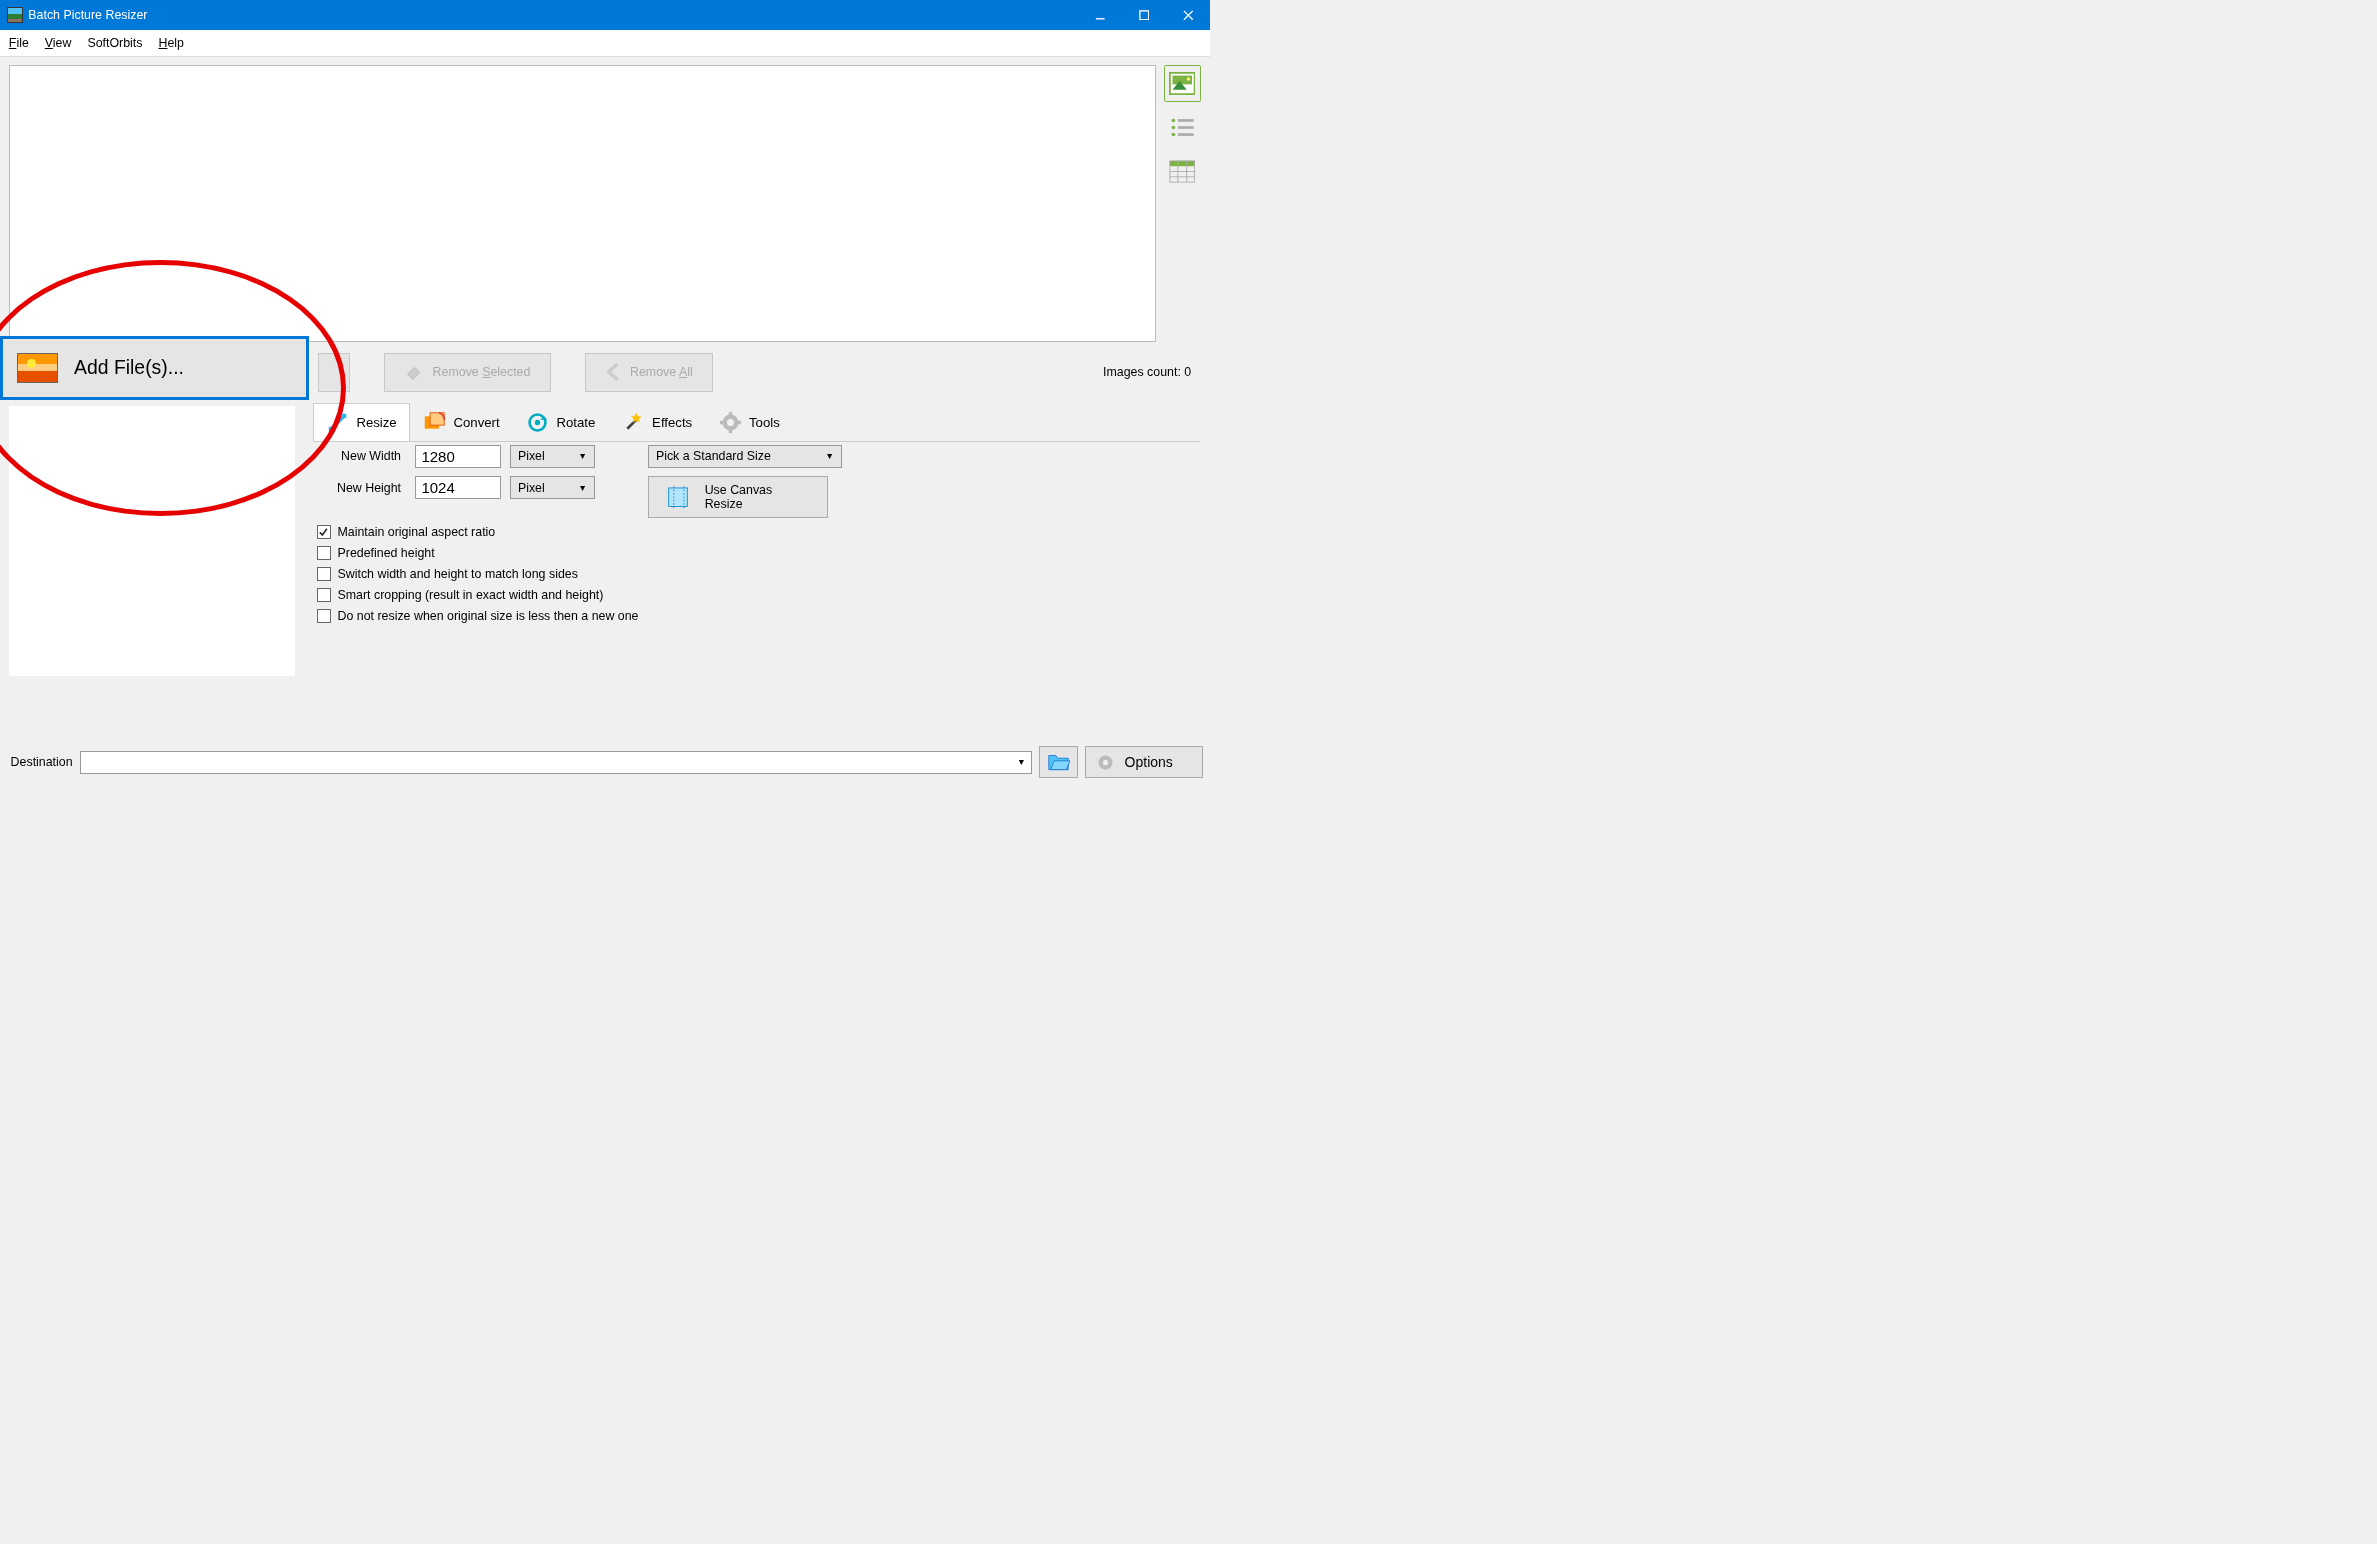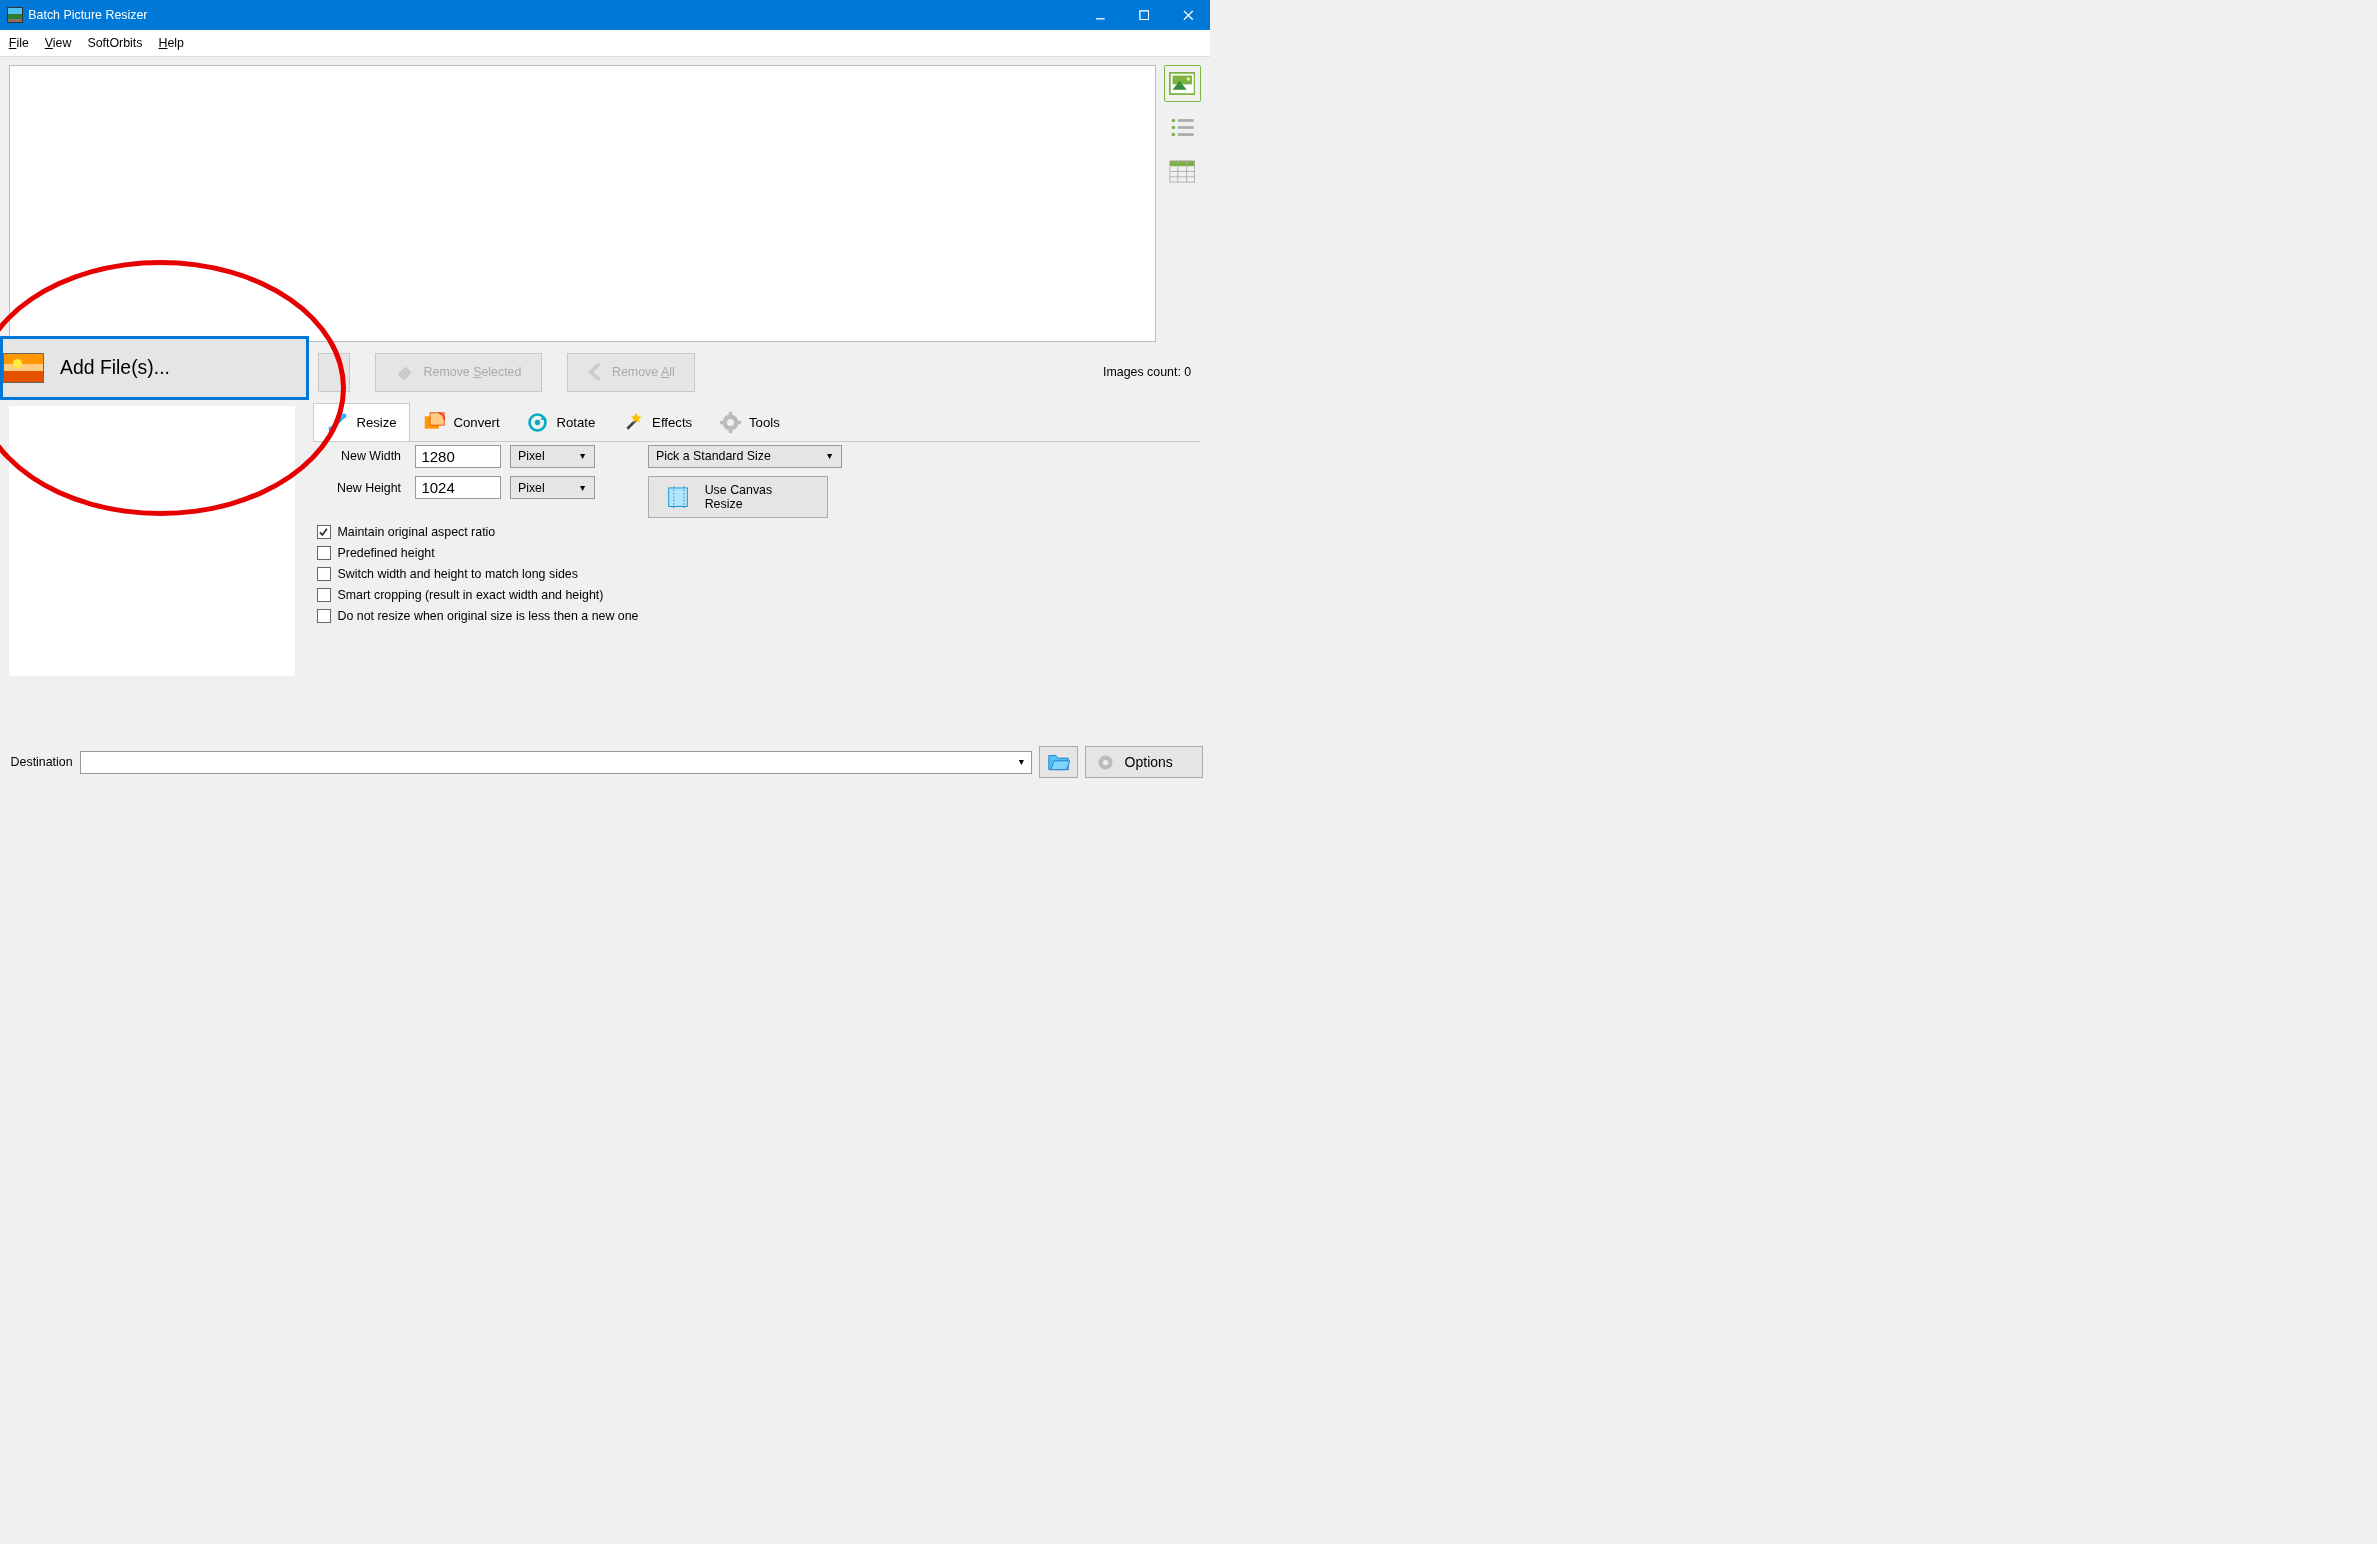--- a/index.html
+++ b/index.html
@@ -16,27 +16,27 @@
 .menubar .menu-item .underline { text-decoration: underline; }
 
 .main-area { position: relative; background: #f0f0f0; height: 626px; }
 
 .preview-pane { position: absolute; top: 8.8px; left: 8.8px; width: 1147px; height: 277px; background: #fff; border: 0.9px solid #bbb; }
 
 .right-toolbar { position: absolute; top: 8.8px; right: 5.3px; width: 41px; display: flex; flex-direction: column; gap: 7px; }
 .right-tool { width: 37px; height: 37px; display: flex; align-items: center; justify-content: center; cursor: pointer; border: 0.9px solid transparent; }
 .right-tool.active { border: 1.8px solid #7cb342; border-radius: 1.8px; }
 
-.toolbar-row { position: absolute; top: 296px; left: 8.8px; display: flex; gap: 25px; align-items: center; width: 1191px; }
+.toolbar-row { position: absolute; top: 296px; left: 8.8px; display: flex; gap: 34px; align-items: center; width: 1191px; }
 .btn { height: 39px; background: #e5e5e5; border: 0.9px solid #c8c8c8; display: flex; align-items: center; justify-content: center; gap: 8.8px; font-size: 12.4px; cursor: pointer; padding: 0 19.4px; }
 .btn.disabled { color: #aaa; }
 .btn .underline { text-decoration: underline; }
 .img-count { margin-left: auto; margin-right: 8.8px; font-size: 12.4px; }
 
-.add-files-highlight { position: absolute; top: 279px; left: 0px; width: 309px; height: 64px; background: #e5e5e5; border: 3.5px solid #0078d7; display: flex; align-items: center; gap: 16px; font-size: 19.4px; cursor: pointer; z-index: 10; }
+.add-files-highlight { position: absolute; top: 279px; left: 0px; width: 309px; height: 64px; background: #e5e5e5; border: 3.5px solid #0078d7; display: flex; align-items: center; gap: 16px; padding-left: 14px; font-size: 19.4px; cursor: pointer; z-index: 10; }
 .add-files-highlight .ic { width: 41px; height: 30px; background: linear-gradient(to bottom, #ff9800 35%, #ffcc80 35%, #ffcc80 60%, #e65100 60%); border: 0.9px solid #666; position: relative; }
 .add-files-highlight .ic::after { content:''; position:absolute; top:5.3px; left:8.8px; width:8.8px; height:8.8px; background:#ffeb3b; border-radius:50%; }
 
 .highlight-ellipse { position: absolute; top: 203px; left: -25px; width: 371px; height: 256px; border: 5.3px solid #e60000; border-radius: 50%; pointer-events: none; z-index: 11; }
 
 .tabs-row { position: absolute; top: 346px; left: 313px; display: flex; border-bottom: 0.9px solid #ccc; width: 887px; }
 .tab { display: flex; align-items: center; gap: 7px; padding: 7px 12.4px; font-size: 13.2px; border: 0.9px solid transparent; border-bottom: none; cursor: pointer; }
 .tab.active { background: #fff; border-color: #ccc; }
 .tab .ticon { width: 23px; height: 23px; display:flex; align-items:center; justify-content:center; }
 

